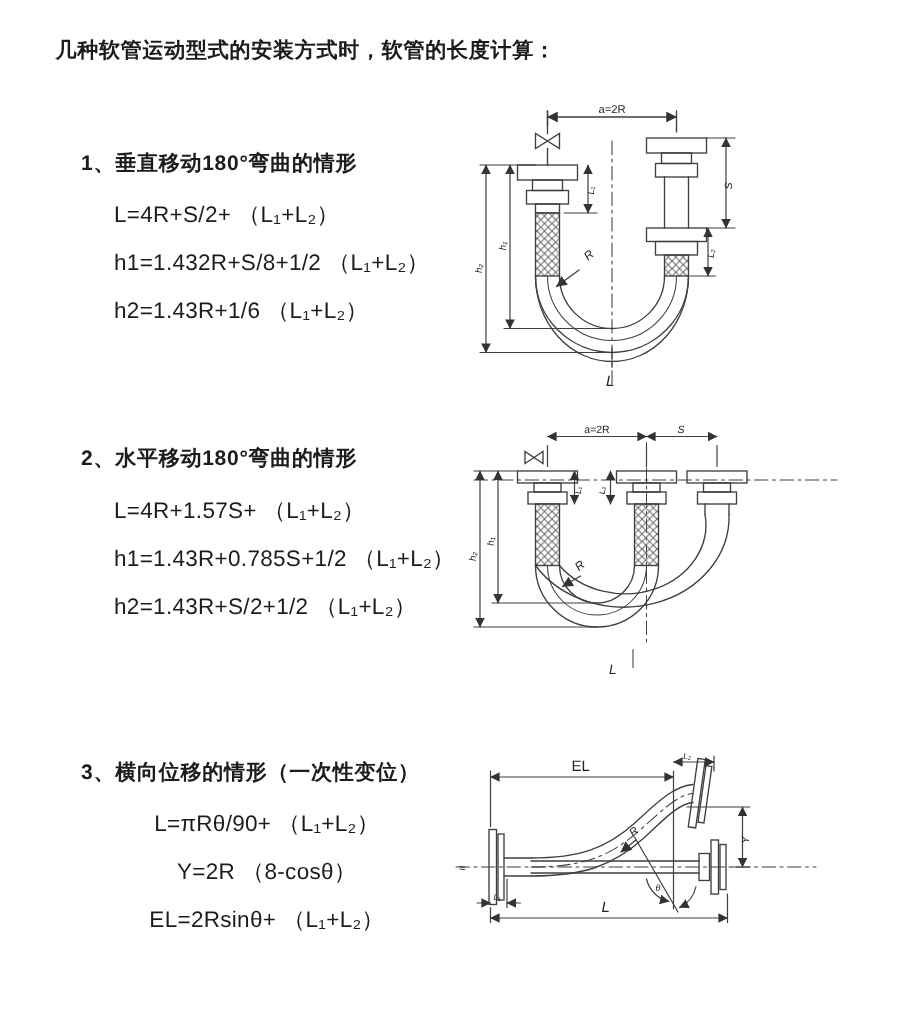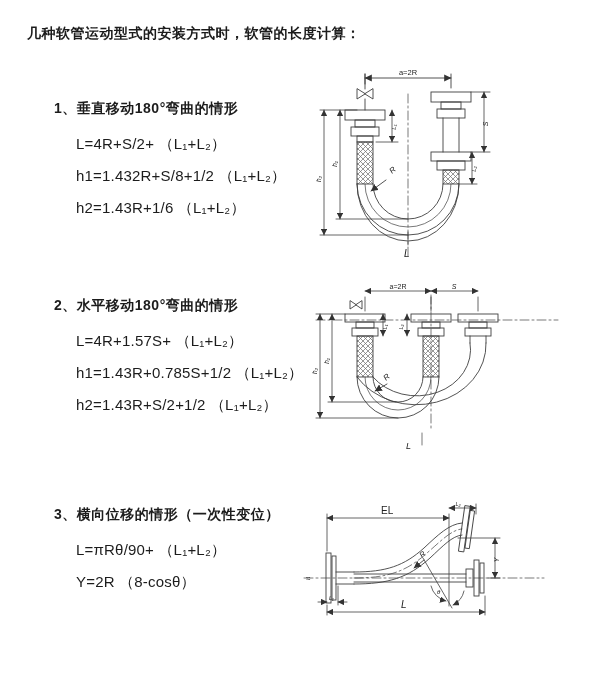--- a/index.html
+++ b/index.html
@@ -1,25 +1,25 @@
 <!DOCTYPE html>
 <html><head>
 <meta charset="utf-8">
 <style>
   html,body{margin:0;padding:0;}
   body{
     width:600px;height:675px;position:relative;background:#ffffff;overflow:hidden;
     font-family:"Liberation Sans","DejaVu Sans",sans-serif;color:#1c1c1c;
   }
   .page-title{
-    position:absolute;left:27px;top:25px;font-size:14px;font-weight:bold;
+    position:absolute;left:37px;top:25px;font-size:14px;font-weight:bold;
     letter-spacing:.5px;white-space:nowrap;
   }
   .section{position:absolute;left:54px;}
-  #sec1{top:100px;} #sec2{top:297px;} #sec3{top:506px;}
+  #sec1{top:100px;} #sec2{top:297px;} #sec3{top:506px;text-align:center;}
   .sec-heading{font-size:14px;font-weight:bold;letter-spacing:.5px;white-space:nowrap;}
   .formulas{margin:10px 0 0 22px;}
   .formula{font-size:15px;line-height:32px;white-space:nowrap;letter-spacing:.2px;}
   .diag{position:absolute;}
   #diag1{left:308px;top:64px;}
   #diag2{left:308px;top:281px;}
   #diag3{left:296px;top:494px;}
   svg{display:block;}
   svg text{font-family:"Liberation Sans","DejaVu Sans",sans-serif;fill:#222;}
   .lab{font-style:italic;}
@@ -56,20 +56,21 @@
     <div class="formula">h1=1.43R+0.785S+1/2 （L₁+L₂）</div>
     <div class="formula">h2=1.43R+S/2+1/2 （L₁+L₂）</div>
   </div>
 </div>
 
 <div class="section" id="sec3">
   <div class="sec-heading">3、横向位移的情形（一次性变位）</div>
   <div class="formulas">
     <div class="formula">L=πRθ/90+ （L₁+L₂）</div>
     <div class="formula">Y=2R （8-cosθ）</div>
+    <div class="formula">EL=2Rsinθ+ （L₁+L₂）</div>
   </div>
 </div>
 
 <svg id="diag1" class="diag" width="290" height="198" viewBox="0 0 290 198">
   <g stroke="#3f3f3f" stroke-width="0.9" fill="none" stroke-linecap="round">
 
     <line x1="100" y1="30" x2="100" y2="192" stroke-dasharray="9 3 2 3" stroke-width="0.7"></line>
 
     <g>
       <line x1="57" y1="10" x2="57" y2="20"></line>

